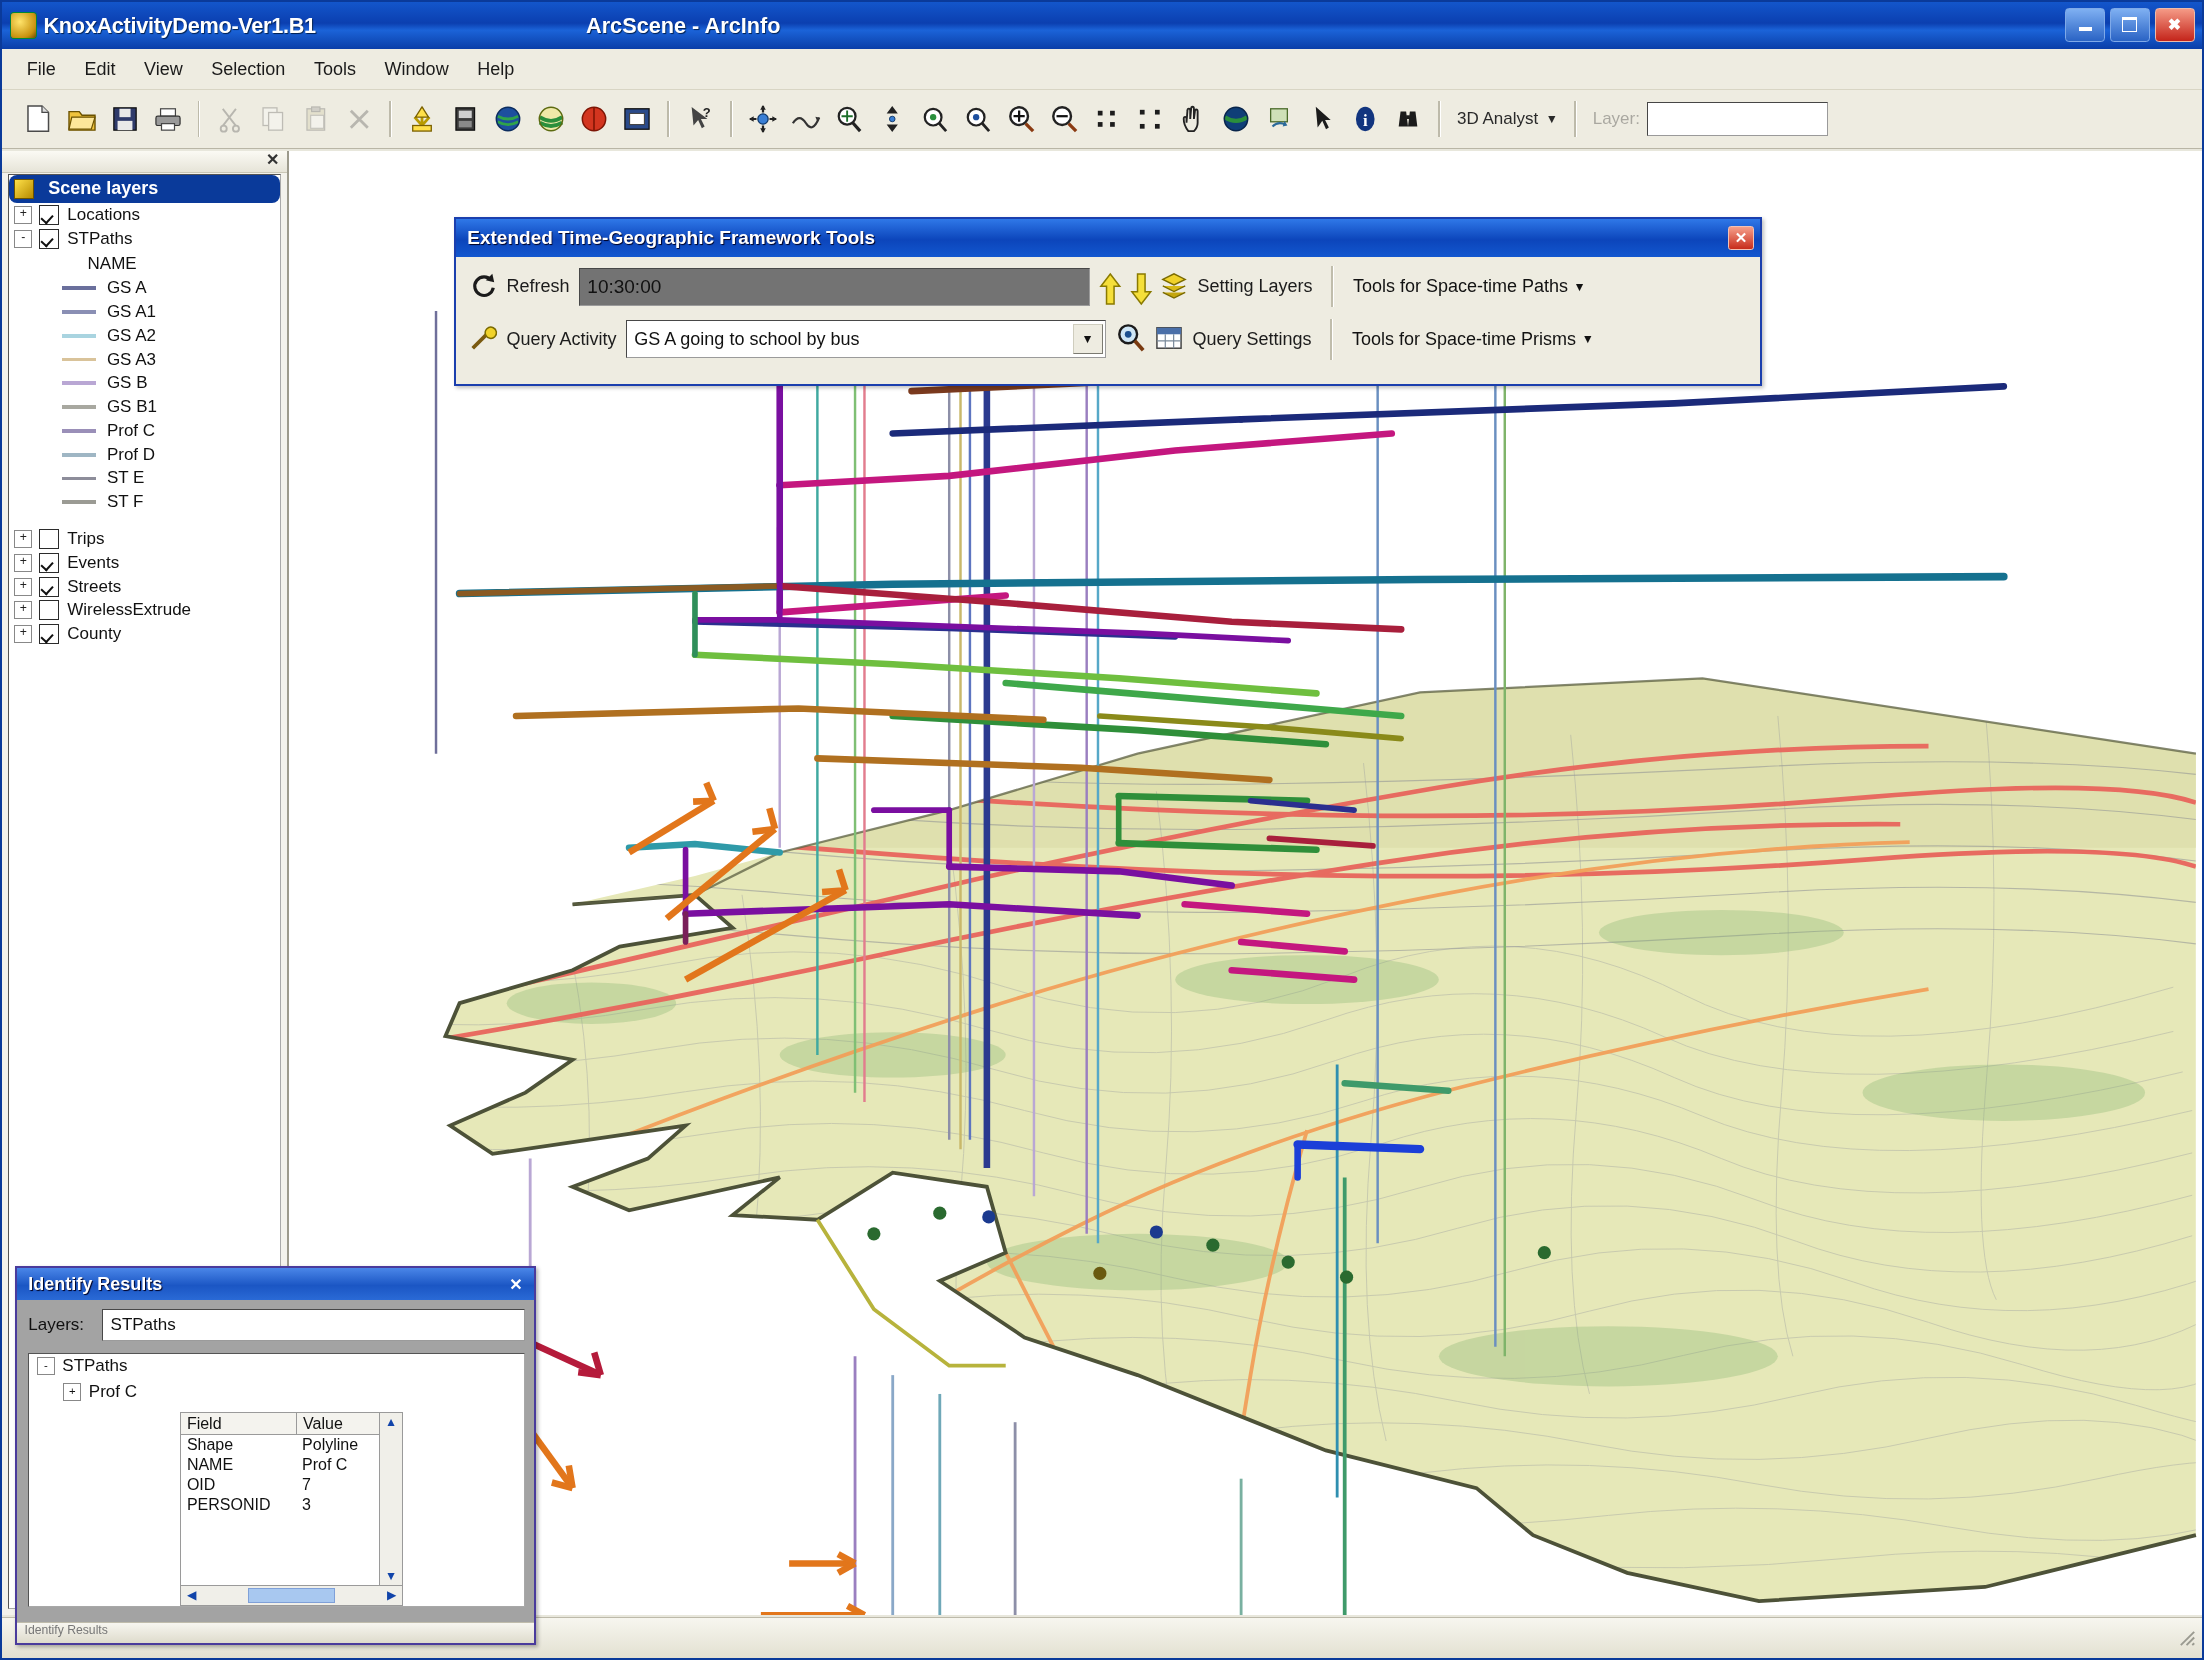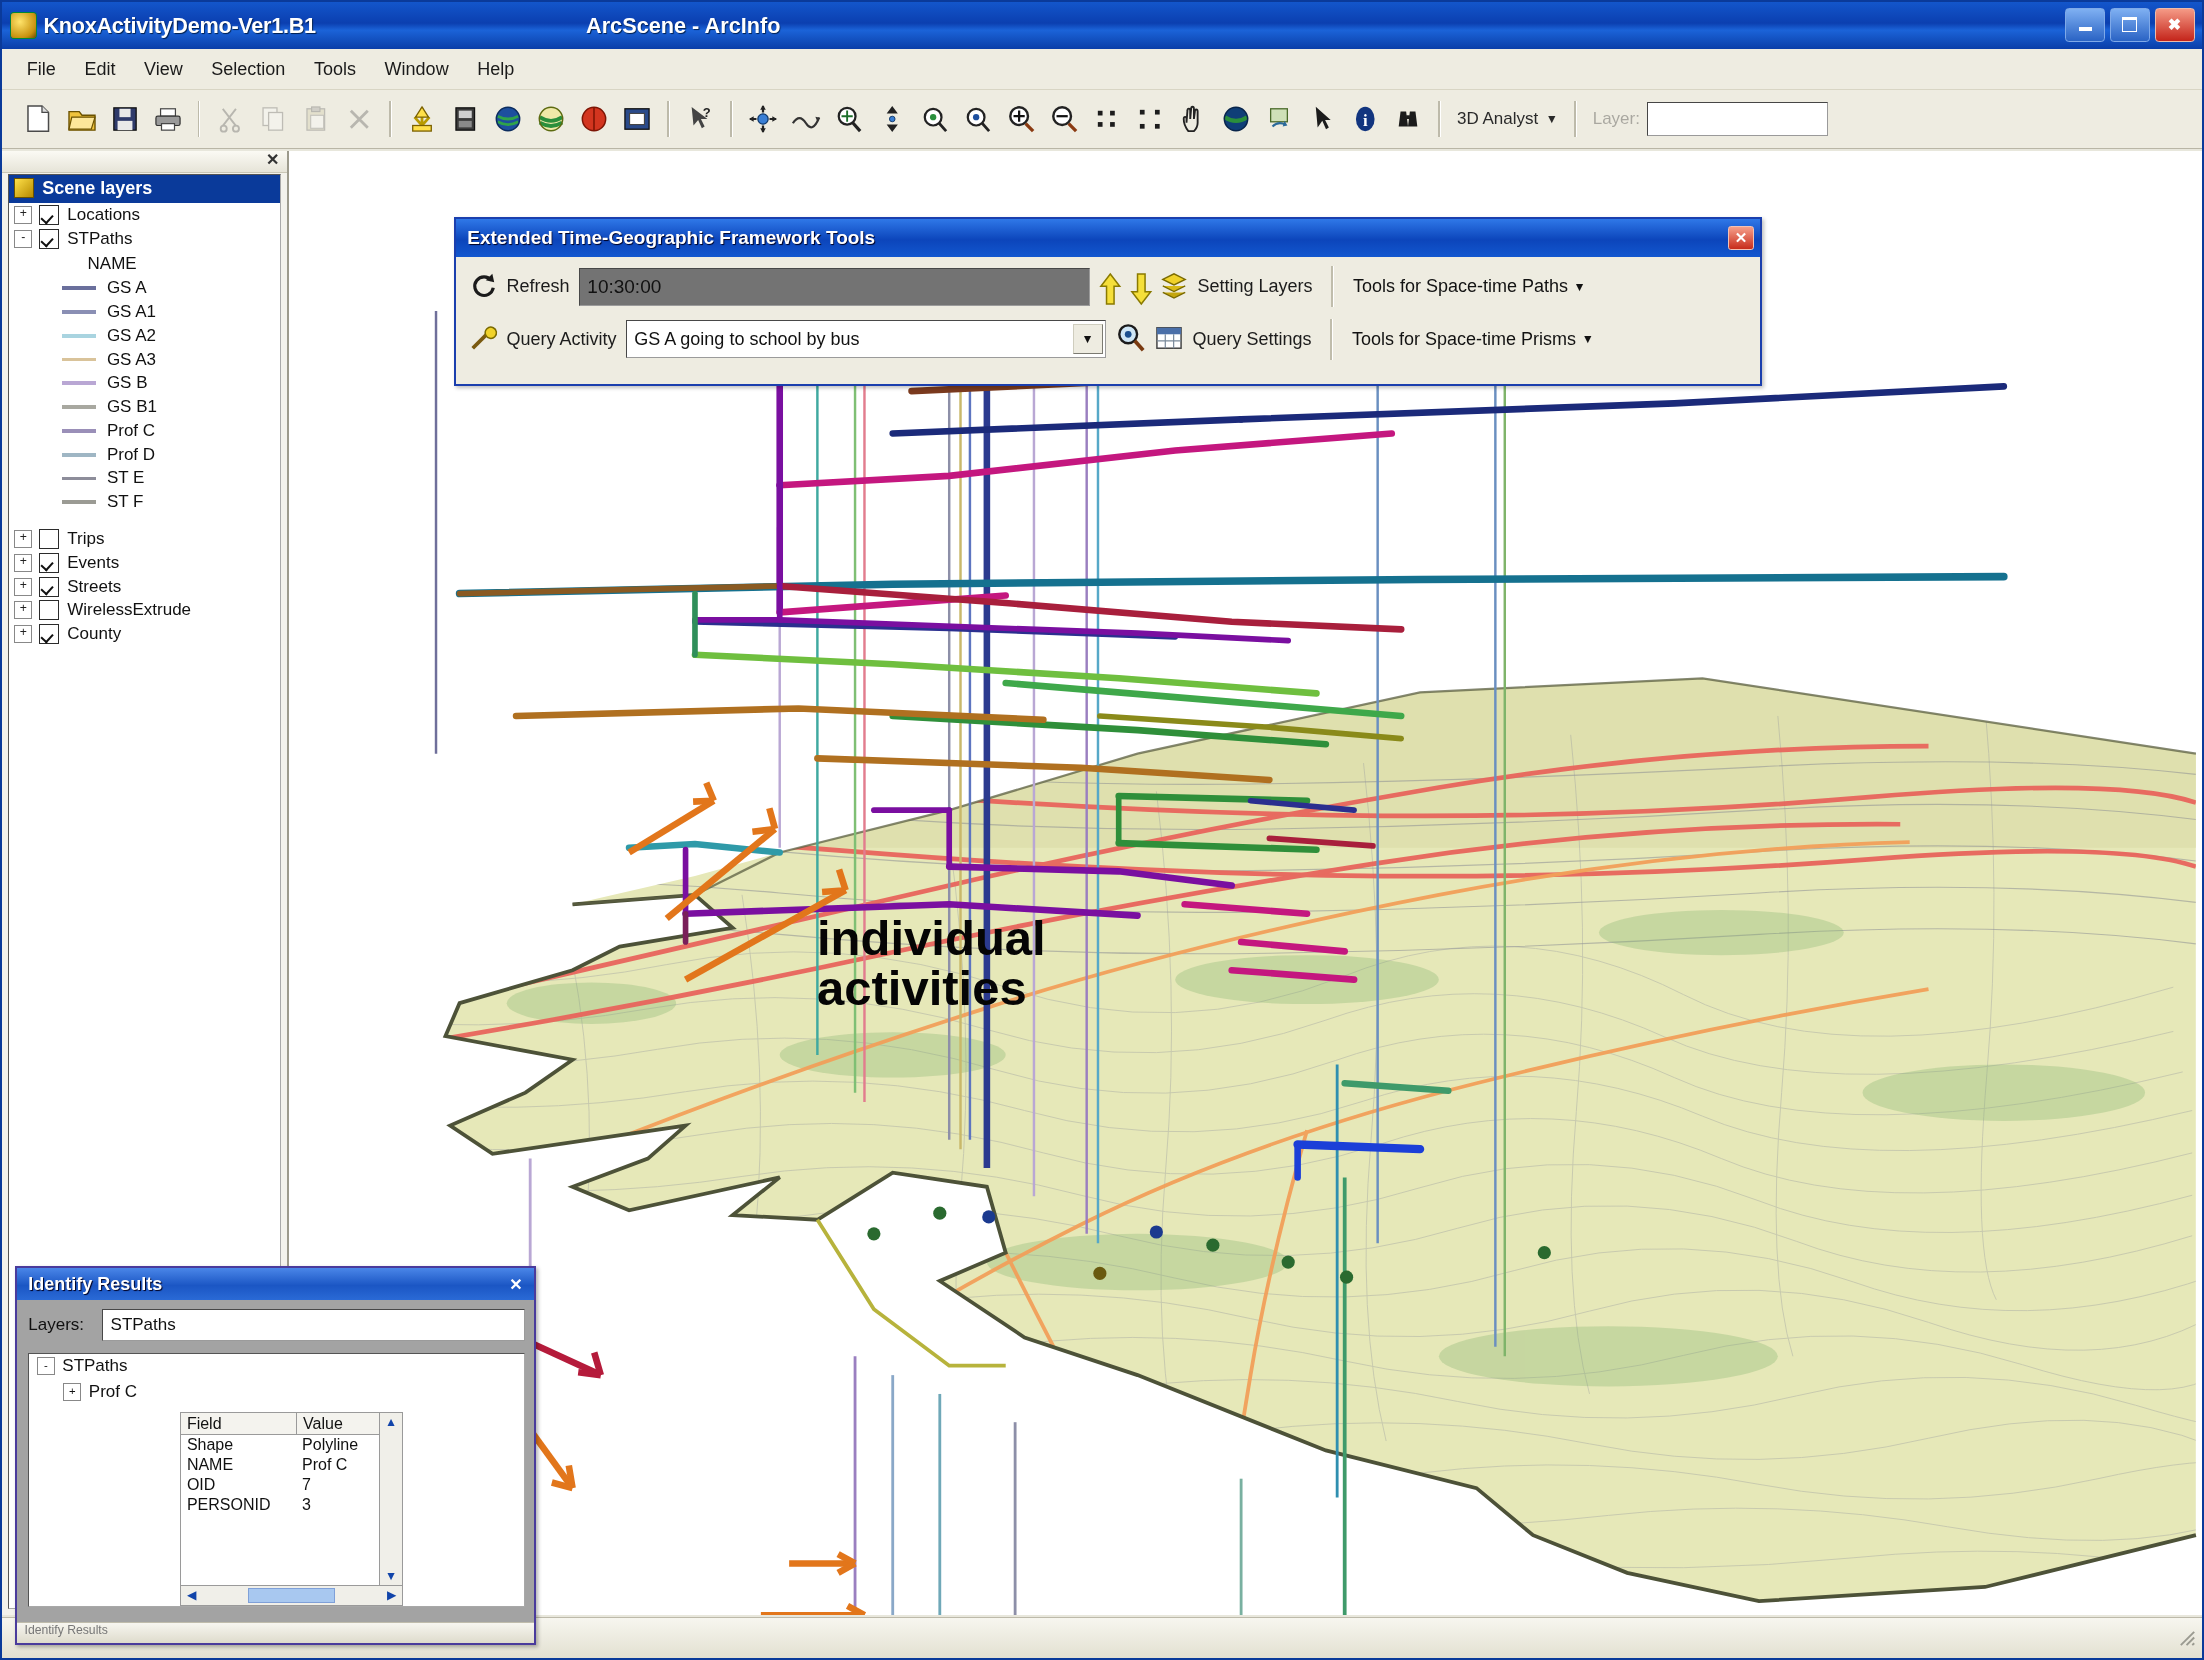--- a/index.html
+++ b/index.html
@@ -36,22 +36,22 @@
   .tbtext{font-size:17px;color:#2a2a2a;padding:0 7.5px;white-space:nowrap;display:flex;align-items:center;}
   .cbo{height:32px;border:1.9px inset #9a9a9a;background:#fff;width:179px;}
   .dimmed{opacity:.35}
 
   
   .body{position:absolute;left:0;right:0;top:149px;bottom:43px;display:flex;}
   .toc{width:287px;background:#f3f2ec;border-right:2.8px solid #9c9a8c;position:relative;box-sizing:border-box;}
   .tocbar{height:21px;background:linear-gradient(to bottom,#fbfaf4,#e6e4d8);border-bottom:0.9px solid #c9c6b6;position:relative;}
   .tocbar .x{position:absolute;right:7.5px;top:0.9px;font-size:16px;font-weight:bold;color:#333;line-height:1;}
   .tocinner{position:absolute;left:5.6px;right:5.6px;top:22.6px;bottom:5.6px;background:#fff;border:1.9px inset #a9a9a9;overflow:hidden;}
-  .grpHdr{background:#0a3a9a;color:#fff;font-size:18px;font-weight:bold;display:flex;align-items:flex-start;
-    padding:3.8px 5.6px;gap:8px;}
+  .grpHdr{background:#0a3a9a;color:#fff;font-size:18px;font-weight:bold;display:flex;align-items:flex-end;
+    padding:3.8px 5.6px;gap:14px;border-radius:8px;}
   .grpHdr .gi{width:18px;height:18px;background:linear-gradient(135deg,#ffe049,#b58a00);border:0.9px solid #6a5200;flex:0 0 auto;}
   .row{display:flex;align-items:center;font-size:17px;color:#111;padding:1.9px 0 1.9px 5.6px;white-space:nowrap;}
   .exp{width:16px;height:16px;border:0.9px solid #888;background:#fff;font-size:12.2px;line-height:13px;
     text-align:center;color:#222;margin-right:6.6px;flex:0 0 auto;}
   .chk{width:18px;height:18px;border:1.9px solid #2b2b2b;background:#fff;margin-right:8.5px;flex:0 0 auto;position:relative;}
   .chk.on::after{content:"";position:absolute;left:2.8px;top:5.6px;width:5.6px;height:9.4px;border:solid #111;
     border-width:0 2.8px 2.8px 0;transform:rotate(42deg);}
   .sub{padding-left:53px;}
   .subhdr{padding-left:79px;font-size:17px;color:#111;padding-top:2.8px;padding-bottom:2.8px;}
   .swatch{display:inline-block;width:34px;height:3.8px;margin-right:11.3px;vertical-align:2.8px;}
@@ -693,24 +693,20 @@
             <path d="M610 1555 l-18 -10 m18 10 l-18 10"></path>
         </g>
 
         <g>
           <path d="M145 1215 L330 1300" stroke="#b51b3b" stroke-width="7" fill="none"></path>
           <path d="M330 1300 l-7 -24 m7 24 l-24 -3" stroke="#b51b3b" stroke-width="7" fill="none"></path>
         </g>
       </svg>
 
       
-      <div class="anno a1">
-        <div>individual</div>
-        <div>activities</div>
-      </div>
       
     </div>
   </div>
 
   <div class="dlg">
     <div class="tb2">
       <div class="t">Extended Time-Geographic Framework Tools</div>
       <div class="x">✕</div>
     </div>
     <div class="dlgbody">

